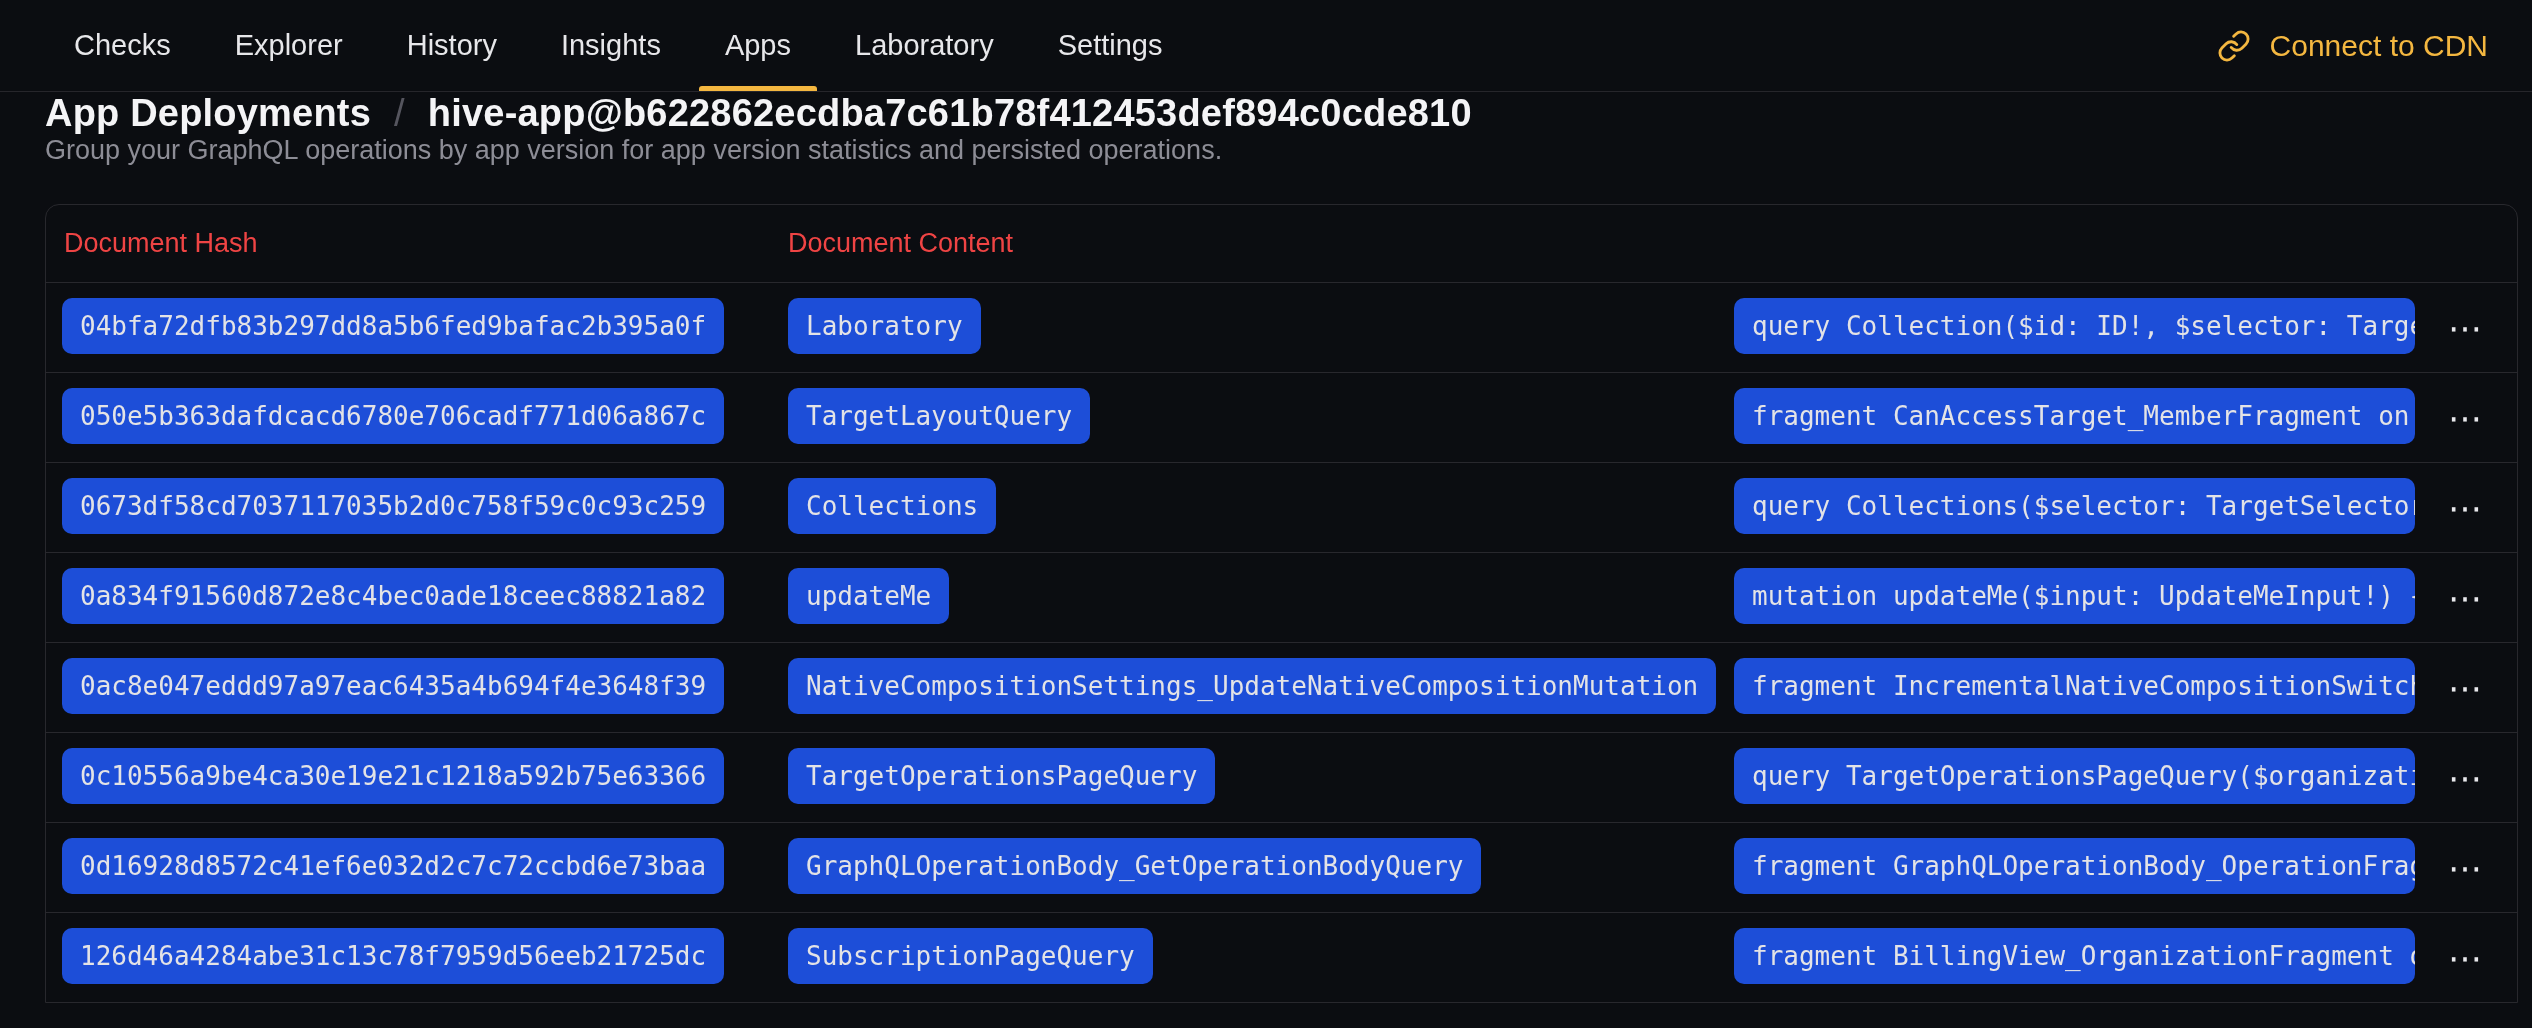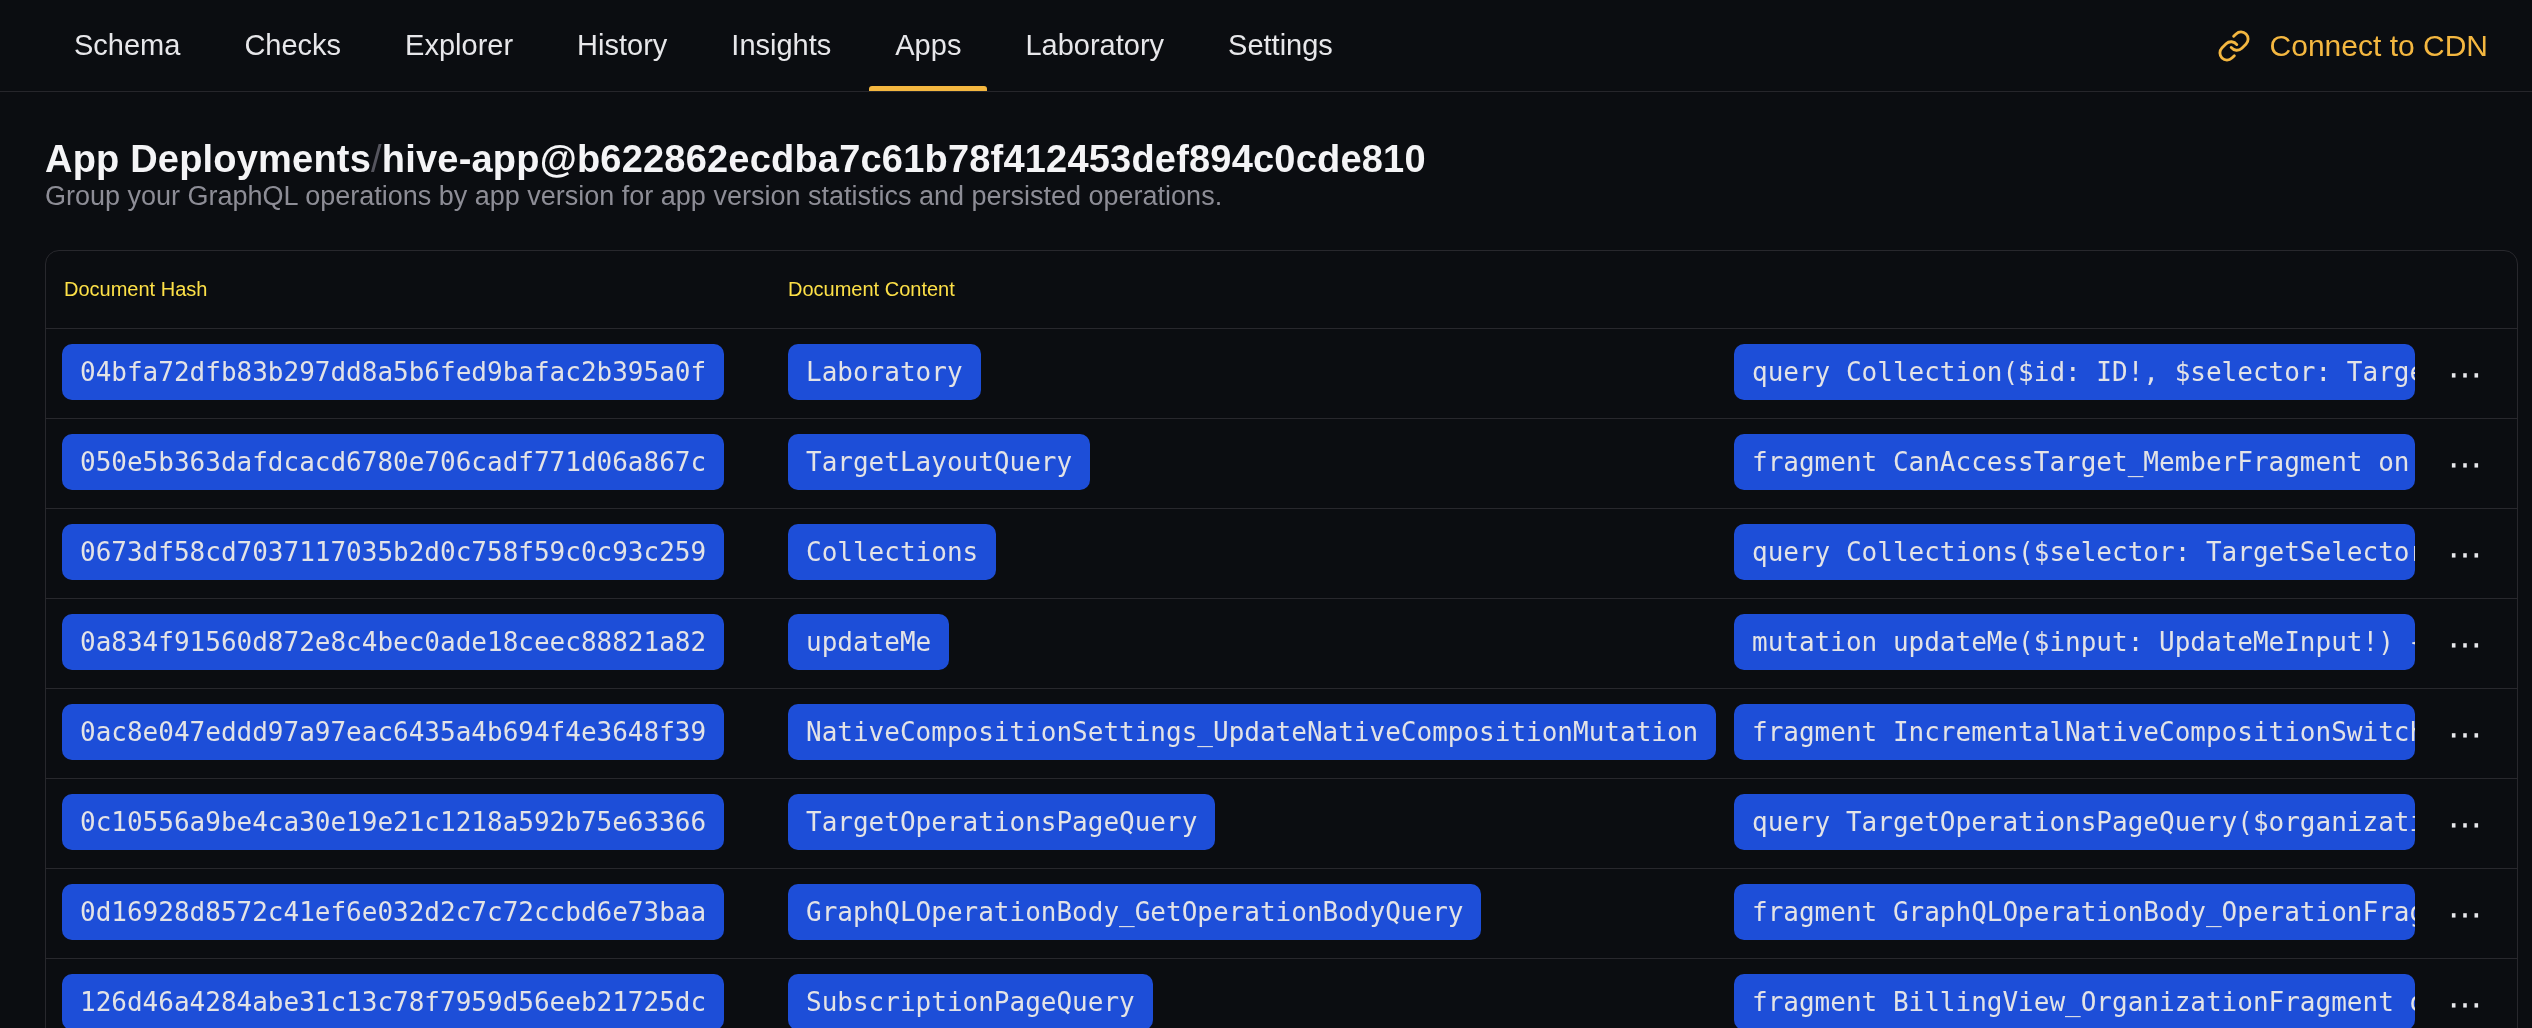--- a/index.html
+++ b/index.html
@@ -49,27 +49,26 @@
     font-weight: 500;
     cursor: pointer;
     background: none; border: none;
     font-family: inherit;
   }
   .cdn-link svg { width: 34px; height: 34px; display: block; }
 
   
   .page { padding: 0 45px; }
   .breadcrumb {
-    margin-top: 46px;
     font-size: 38px;
     font-weight: 700;
     color: #f4f4f6;
     display: flex;
     align-items: baseline;
-    gap: 0;
+    gap: 23px;
     letter-spacing: 0.2px;
   }
   .breadcrumb .sep { color: #55555e; font-weight: 400; }
   .subtitle {
     font-size: 27px;
     color: #8d8d96;
   }
 
   
   .table {
@@ -79,22 +78,22 @@
     width: 2473px;
   }
   .trow {
     display: grid;
     grid-template-columns: 726px 946px 681px auto;
     align-items: center;
     padding-left: 16px;
   }
   .thead { height: 77px; }
   .thead .th {
-    font-size: 20px;
-    color: #fde047;
+    font-size: 27px;
+    color: #ef4444;
     font-weight: 400;
   }
   .thead .th.first { padding-left: 2px; }
   .thead .th.right { text-align: left; padding-right: 54px; }
   .tbody .trow {
     height: 90px;
     border-top: 1px solid #28282d;
   }
   .pill {
     display: inline-block;
@@ -118,21 +117,20 @@
     cursor: pointer;
     padding: 6px 14px;
     letter-spacing: 2px;
   }
 </style>
 </head>
 <body>
 
 <nav class="topnav" id="topnav">
 
-  <button class="nav-item">Schema</button>
     <button class="nav-item">Checks</button>
     <button class="nav-item">Explorer</button>
     <button class="nav-item">History</button>
     <button class="nav-item">Insights</button>
     <button class="nav-item active">Apps</button>
     <button class="nav-item">Laboratory</button>
     <button class="nav-item">Settings</button>
     <div class="nav-spacer"></div>
   <button class="cdn-link">
     <span>

